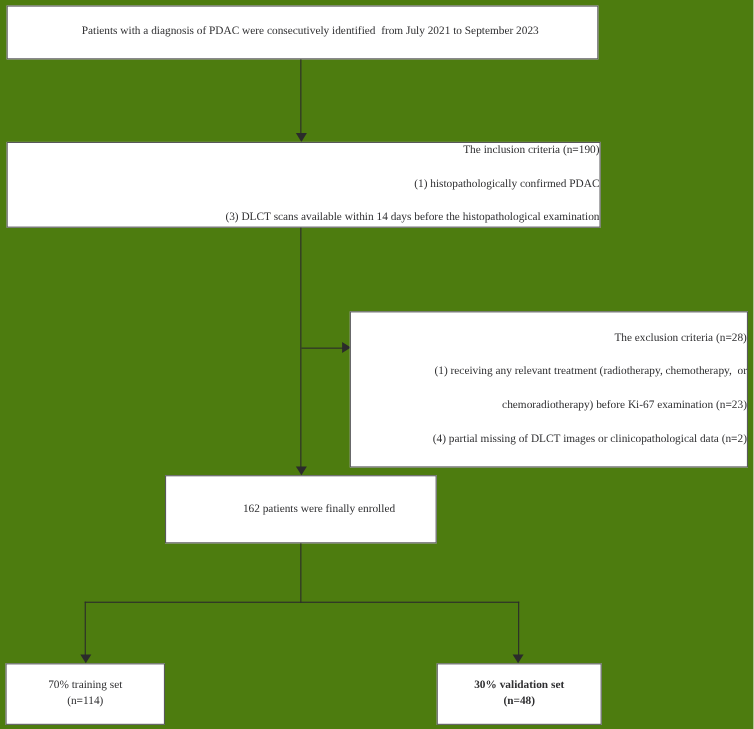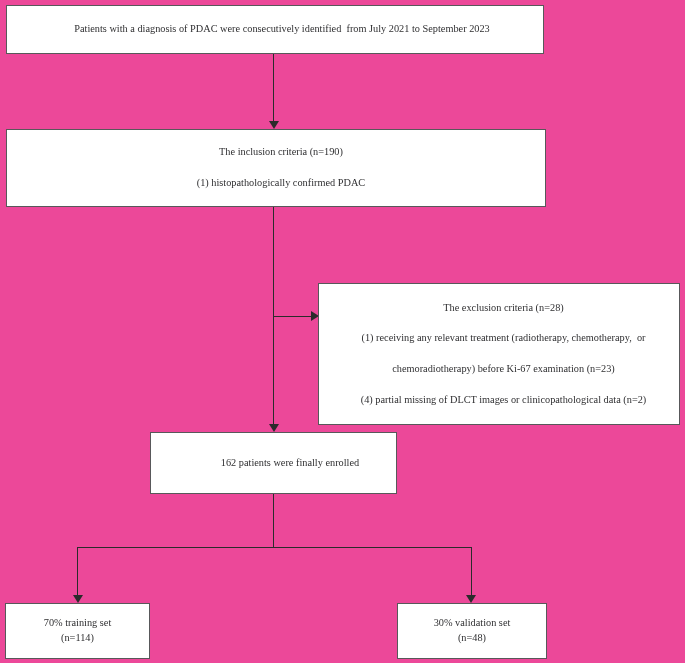--- a/index.html
+++ b/index.html
@@ -4,21 +4,21 @@
 <style>
   html, body {
     margin: 0;
     padding: 0;
     background: #ffffff;
   }
   #flowchart {
     position: relative;
     width: 685px;
     height: 663px;
-    background: #ec4899;
+    background: #4d7c0f;
     font-family: "Liberation Serif", "DejaVu Serif", serif;
     color: #2b2b2b;
     overflow: hidden;
   }
   .box {
     position: absolute;
     box-sizing: border-box;
     border: 1.4px solid #58585a;
     background: #ffffff;
   }
@@ -34,34 +34,34 @@
     font-size: 10.3px;
     line-height: 14.6px;
     white-space: pre;
     color: #2f2f31;
   }
   .center .box-inner {
     align-items: center;
     text-align: center;
   }
   .left .box-inner {
-    align-items: center;
+    align-items: flex-end;
     text-align: left;
     gap: 16px;
   }
   
   #box-identified { left: 6px;   top: 5px;   width: 538px; height: 49px; }
   #box-identified .box-inner { padding-left: 14px; }
   #box-inclusion  { left: 6px;   top: 129px; width: 540px; height: 78px; }
   #box-inclusion .box-inner  { padding-left: 10px; }
   #box-exclusion  { left: 318px; top: 247px; width: 362px; height: 142px; margin-top: 36px; }
   #box-exclusion .box-inner  { padding-left: 9px; }
   #box-enrolled   { left: 150px; top: 432px; width: 247px; height: 62px; padding-left: 33px; }
   #box-training   { left: 5px;   top: 603px; width: 145px; height: 56px; }
-  #box-validation { left: 397px; top: 603px; width: 150px; height: 56px; }
+  #box-validation { left: 397px; top: 603px; width: 150px; height: 56px; font-weight: bold; }
 
   
   .conn {
     position: absolute;
     background: #2b2b2b;
   }
   .vline { width: 1.4px; }
   .hline { height: 1.4px; }
 
   #c1-v       { left: 273px; top: 54px;  height: 68px; }
@@ -105,20 +105,21 @@
     </div>
   </div>
 
   <div class="conn vline" id="c1-v"></div>
   <div class="arrow-down" id="a1"></div>
 
   <div class="box left" id="box-inclusion">
     <div class="box-inner">
       <div class="line-text">The inclusion criteria (n=190)</div>
       <div class="line-text">(1) histopathologically confirmed PDAC</div>
+      <div class="line-text">(3) DLCT scans available within 14 days before the histopathological examination</div>
     </div>
   </div>
 
   <div class="conn vline" id="c2-v"></div>
   <div class="conn hline" id="c2-branch"></div>
   <div class="arrow-right" id="a3"></div>
   <div class="arrow-down" id="a2"></div>
 
   <div class="box left" id="box-exclusion">
     <div class="box-inner">

